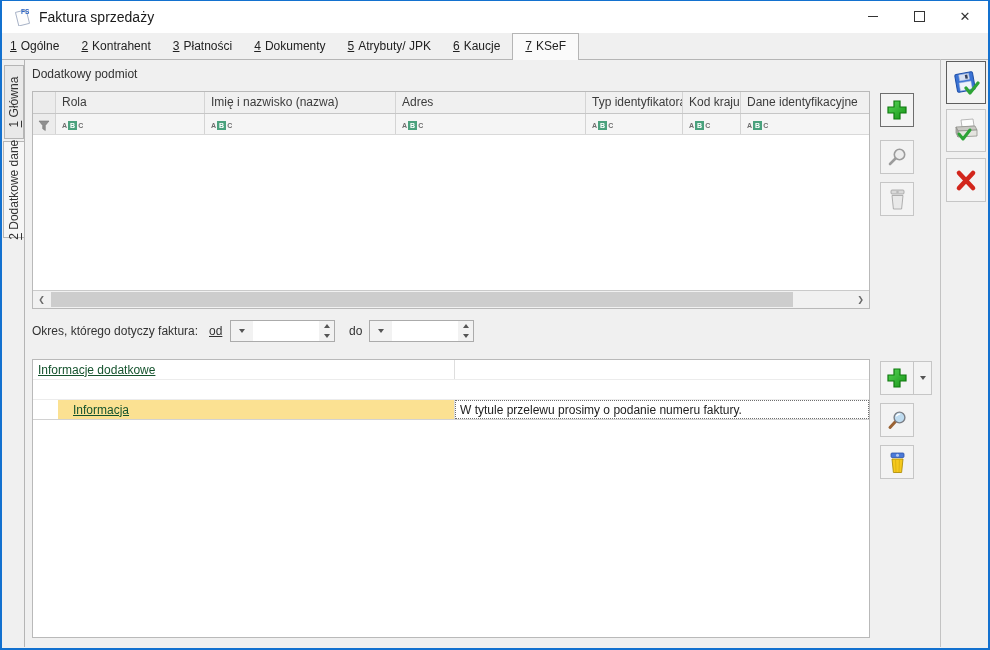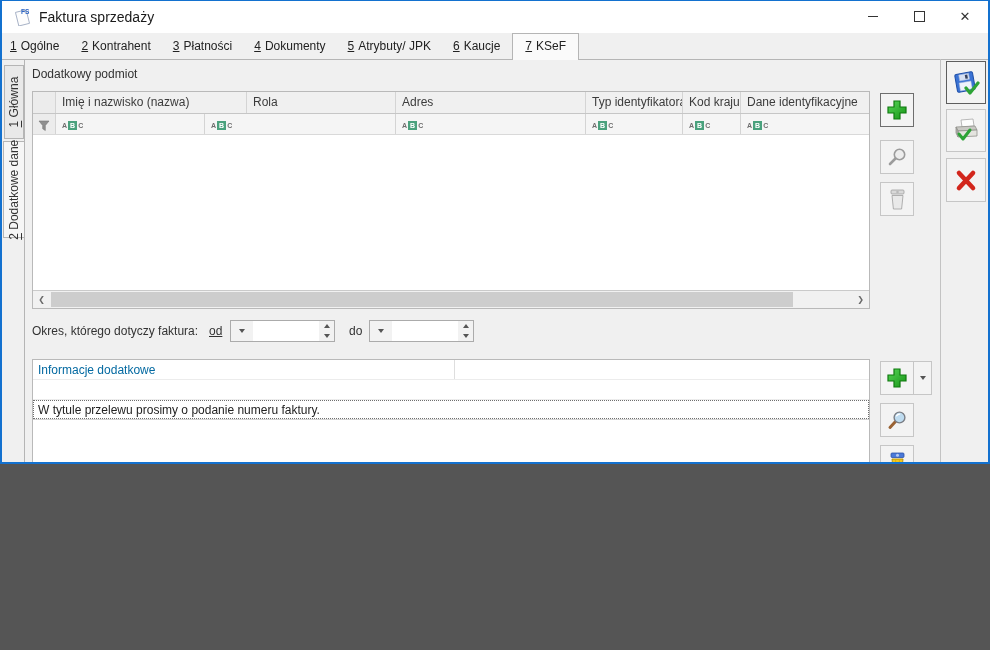--- a/index.html
+++ b/index.html
@@ -1,16 +1,16 @@
 <!DOCTYPE html>
 <html><head>
 <meta charset="utf-8">
 <style>
   html,body{margin:0;padding:0;background:#555;font-family:"Liberation Sans", sans-serif;}
-  .window{position:relative;width:990px;height:464px;box-sizing:border-box;
+  .window{position:relative;width:990px;height:650px;box-sizing:border-box;
     border:2px solid #1371cf;border-top-width:1px;background:#f0f0f0;overflow:hidden;
     font-size:12px;color:#2b2b2b;}
   
   .titlebar{position:absolute;left:0;top:0;width:986px;height:32px;background:#ffffff;display:flex;align-items:center;}
   .fs-icon{margin-left:11px;width:18px;height:18px;display:inline-block;}
   .title-text{margin-left:8px;font-size:14px;color:#1a1a1a;}
   .win-controls{position:absolute;right:0;top:0;height:31px;display:flex;}
   .win-btn{width:46px;height:31px;display:flex;align-items:center;justify-content:center;color:#333;}
   .min-glyph{display:inline-block;width:10px;height:1px;background:#333;}
   .max-glyph{display:inline-block;width:9px;height:9px;border:1px solid #333;background:transparent;}
@@ -67,21 +67,21 @@
   .lg-head{display:flex;height:19px;background:#f0f0f0;border-bottom:1px solid #c6c6c6;box-sizing:border-box;}
   .lg-hc{box-sizing:border-box;padding:2px 0 0 5px;color:#3c3c3c;}
   .lg-hc.n{width:422px;border-right:1px solid #c6c6c6;}
   .lg-hc.v{flex:1;}
   .lg-row{display:flex;height:20px;box-sizing:border-box;border-bottom:1px solid #ececec;}
   .lg-name{width:422px;box-sizing:border-box;border-right:1px solid #dedede;display:flex;align-items:center;}
   .lg-val{flex:1;position:relative;}
   .lg-row.sel{border-bottom:1px solid #d2d2d2;}
   .indent{display:inline-block;height:100%;}
   .expander{width:0;height:0;border-bottom:7px solid #3e3e3e;border-left:7px solid transparent;display:inline-block;margin:0 7px 0 6px;}
-  .name-text{color:#0369a1;}
+  .name-text{color:#14532d;text-decoration:underline;}
   .yellow-fill{background:#fbe192;height:100%;flex:1;display:flex;align-items:center;padding-left:15px;box-sizing:border-box;}
   .val-editor{position:absolute;inset:0;border:1px dotted #6f6f6f;display:flex;align-items:center;padding-left:4px;box-sizing:border-box;background:#fff;color:#222;}
   
   .sq-btn{position:absolute;left:878px;width:34px;height:34px;box-sizing:border-box;border:1px solid #c6c6c6;background:#f3f3f3;display:flex;align-items:center;justify-content:center;}
   .sq-btn.focus{border-color:#6e6e6e;}
   .split-btn{position:absolute;left:878px;top:360px;width:52px;height:34px;box-sizing:border-box;border:1px solid #c6c6c6;background:#f3f3f3;display:flex;}
   .split-main{width:33px;display:flex;align-items:center;justify-content:center;}
   .split-arrow{width:17px;border-left:1px solid #c6c6c6;display:flex;align-items:center;justify-content:center;}
   .big-btn{position:absolute;left:944px;width:40px;box-sizing:border-box;border:1px solid #c6c6c6;background:#f3f3f3;display:flex;align-items:center;justify-content:center;}
   .big-btn.focus{border-color:#5e5e5e;}
@@ -178,22 +178,22 @@
         <span class="tnum">2</span>
         <span>Dodatkowe dane</span>
       </span>
   </div>
 
   <div class="section-title">Dodatkowy podmiot</div>
 
   <div class="ugrid">
     <div class="ug-row ug-head">
       <div class="ugc w0 icon-c"></div>
+      <div class="ugc w1">Rola</div>
       <div class="ugc w2">Imię i nazwisko (nazwa)</div>
-      <div class="ugc w1">Rola</div>
       <div class="ugc w3">Adres</div>
       <div class="ugc w4">Typ identyfikatora</div>
       <div class="ugc w5">Kod kraju</div>
       <div class="ugc w6">Dane identyfikacyjne</div>
     </div>
     <div class="ug-row ug-filter">
       <div class="ugc w0 icon-c">
         <svg width="14" height="13" viewBox="0 0 14 13">
           <polygon points="2,2 12,2 8.3,6.5 8.3,11.5 5.7,9.8 5.7,6.5" fill="#8f8f8f" stroke="#767676" stroke-width="0.6"></polygon>
         </svg>
@@ -272,20 +272,26 @@
     <div class="lg-row">
       <div class="lg-name">
           <span class="name-text" style="padding-left:5px;">Informacje dodatkowe</span>
         </div>
       <div class="lg-val"></div>
     </div>
     <div class="lg-row">
       <div class="lg-val"></div>
     </div>
     <div class="lg-row sel">
+      <div class="lg-name">
+        <span class="indent" style="width:25px;"></span>
+        <span class="yellow-fill">
+            <span class="name-text">Informacja</span>
+          </span>
+      </div>
       <div class="lg-val">
         <div class="val-editor">W tytule przelewu prosimy o podanie numeru faktury.</div>
       </div>
     </div>
   </div>
 
   <div class="sq-btn focus" style="top:92px;">
     <svg width="24" height="24" viewBox="0 0 24 24">
       <defs>
           <linearGradient id="gp" x1="0" y1="0" x2="1" y2="1">

